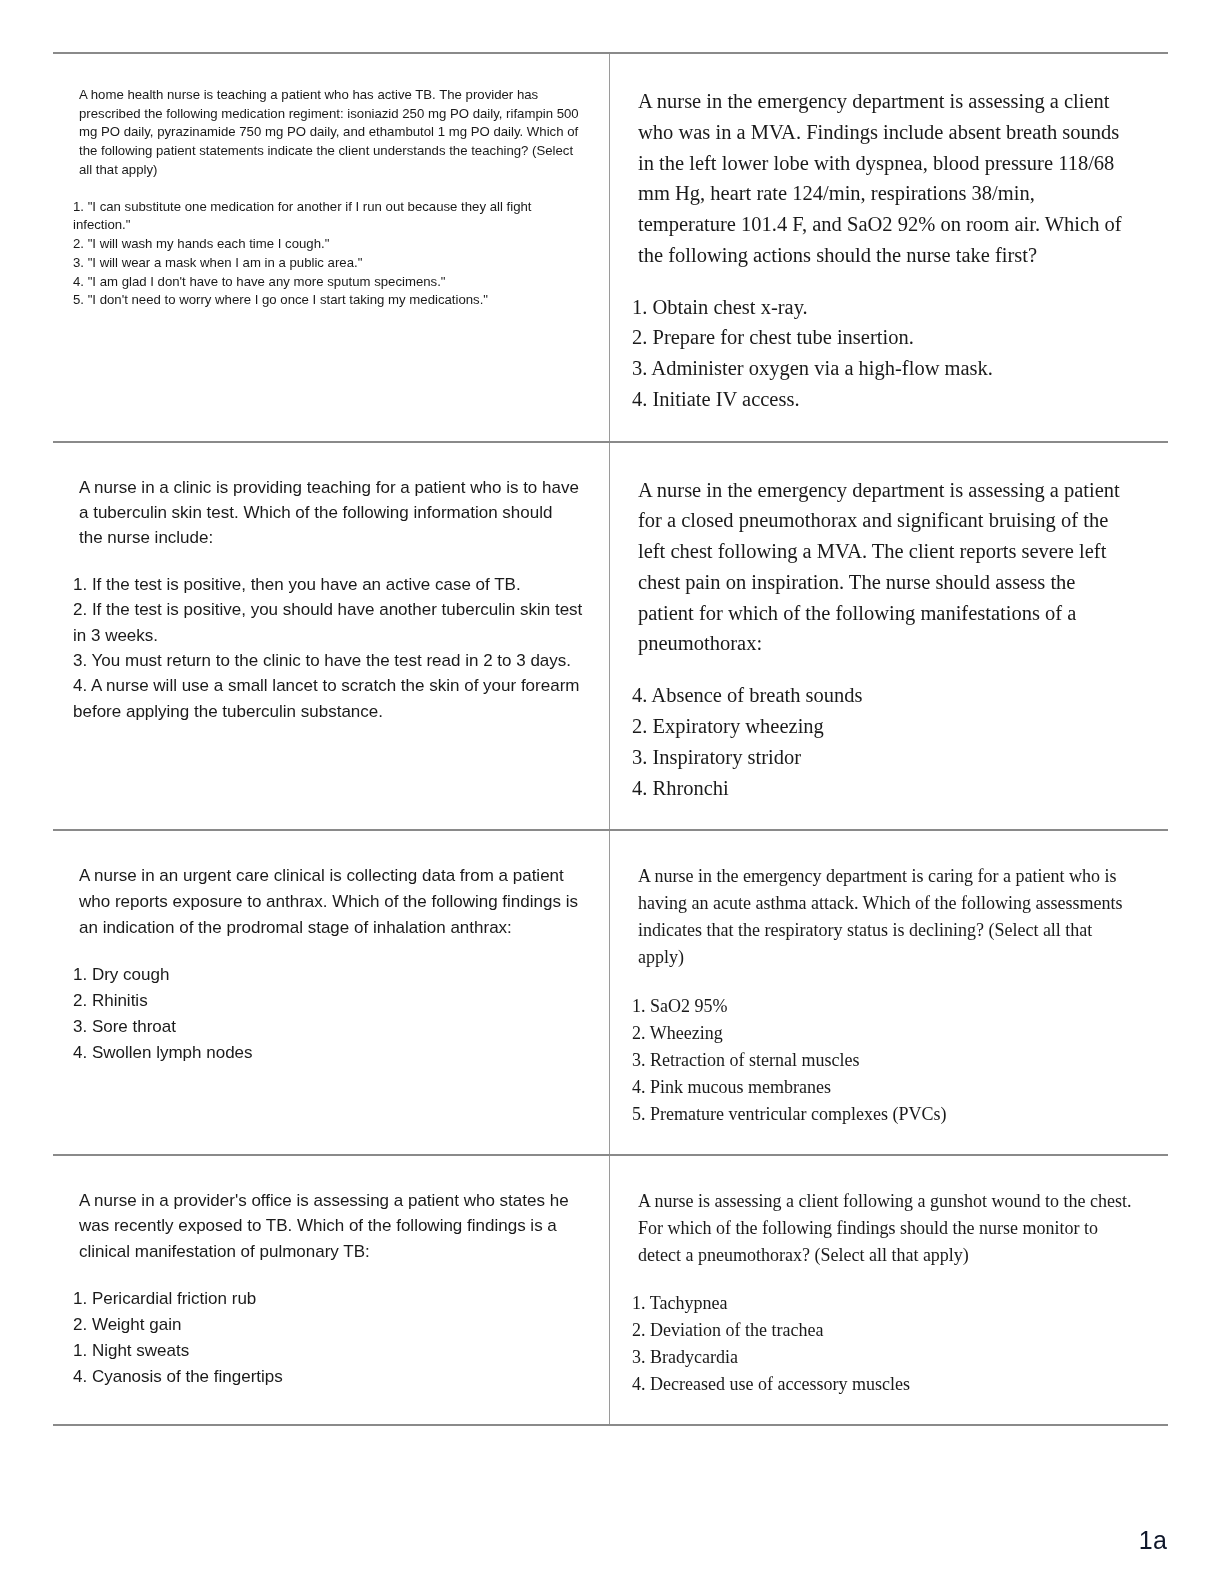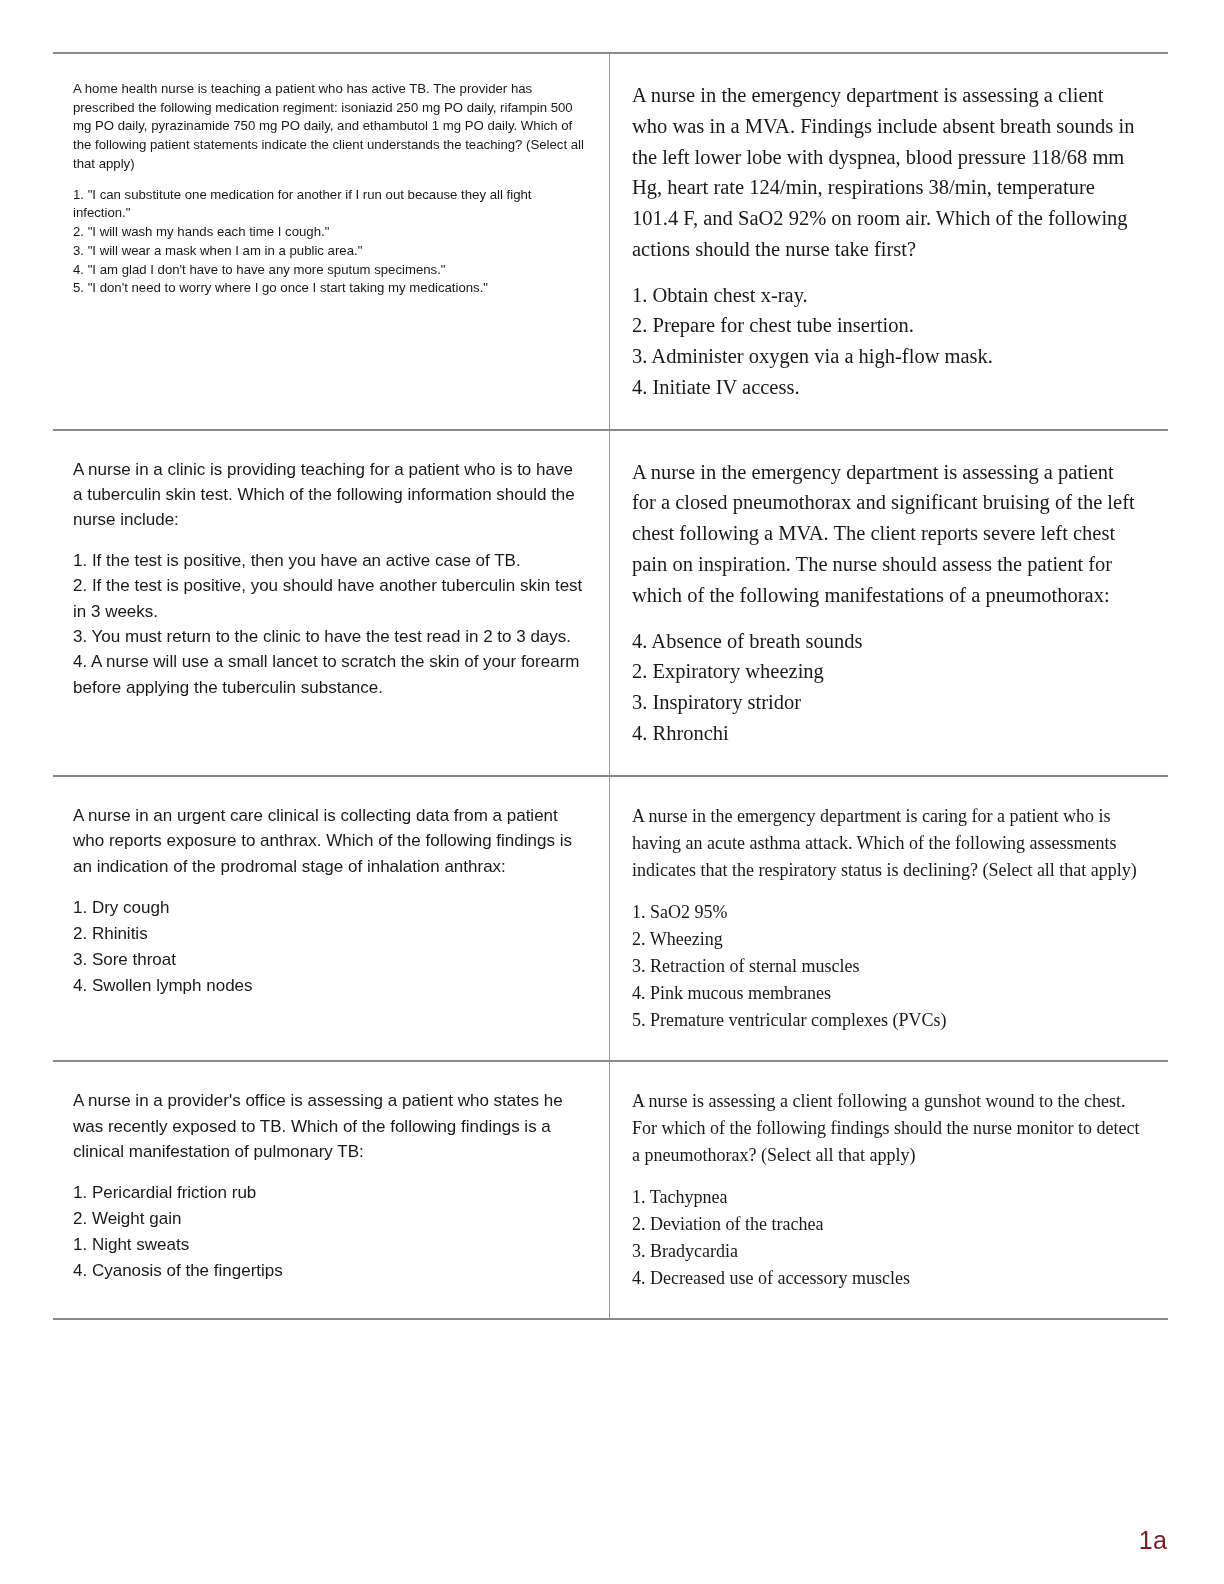--- a/index.html
+++ b/index.html
@@ -53,21 +53,21 @@
     padding: 26px 24px 26px 20px;
     box-sizing: border-box;
   }
   .cell.right .cellinner {
     padding-left: 22px;
     padding-right: 28px;
     font-family: Liberation Serif, serif;
   }
 
   .stem {
-    margin: 0;
+    margin: 6px;
     white-space: pre-wrap;
   }
 
   .options {
     margin: 0;
     padding: 0;
     list-style: none;
     white-space: pre-wrap;
   }
 
@@ -95,21 +95,21 @@
     width: 1114px;
     height: 40px;
   }
 
   .folio {
     position: absolute;
     right: 0;
     top: 0;
     font-size: 25px;
     line-height: 1;
-    color: #7f1d1d;
+    color: #0f172a;
     letter-spacing: 0.2px;
   }
 </style>
 </head>
 <body>
 
 <div class="page">
   <table class="sheet">
     <tbody>
 

